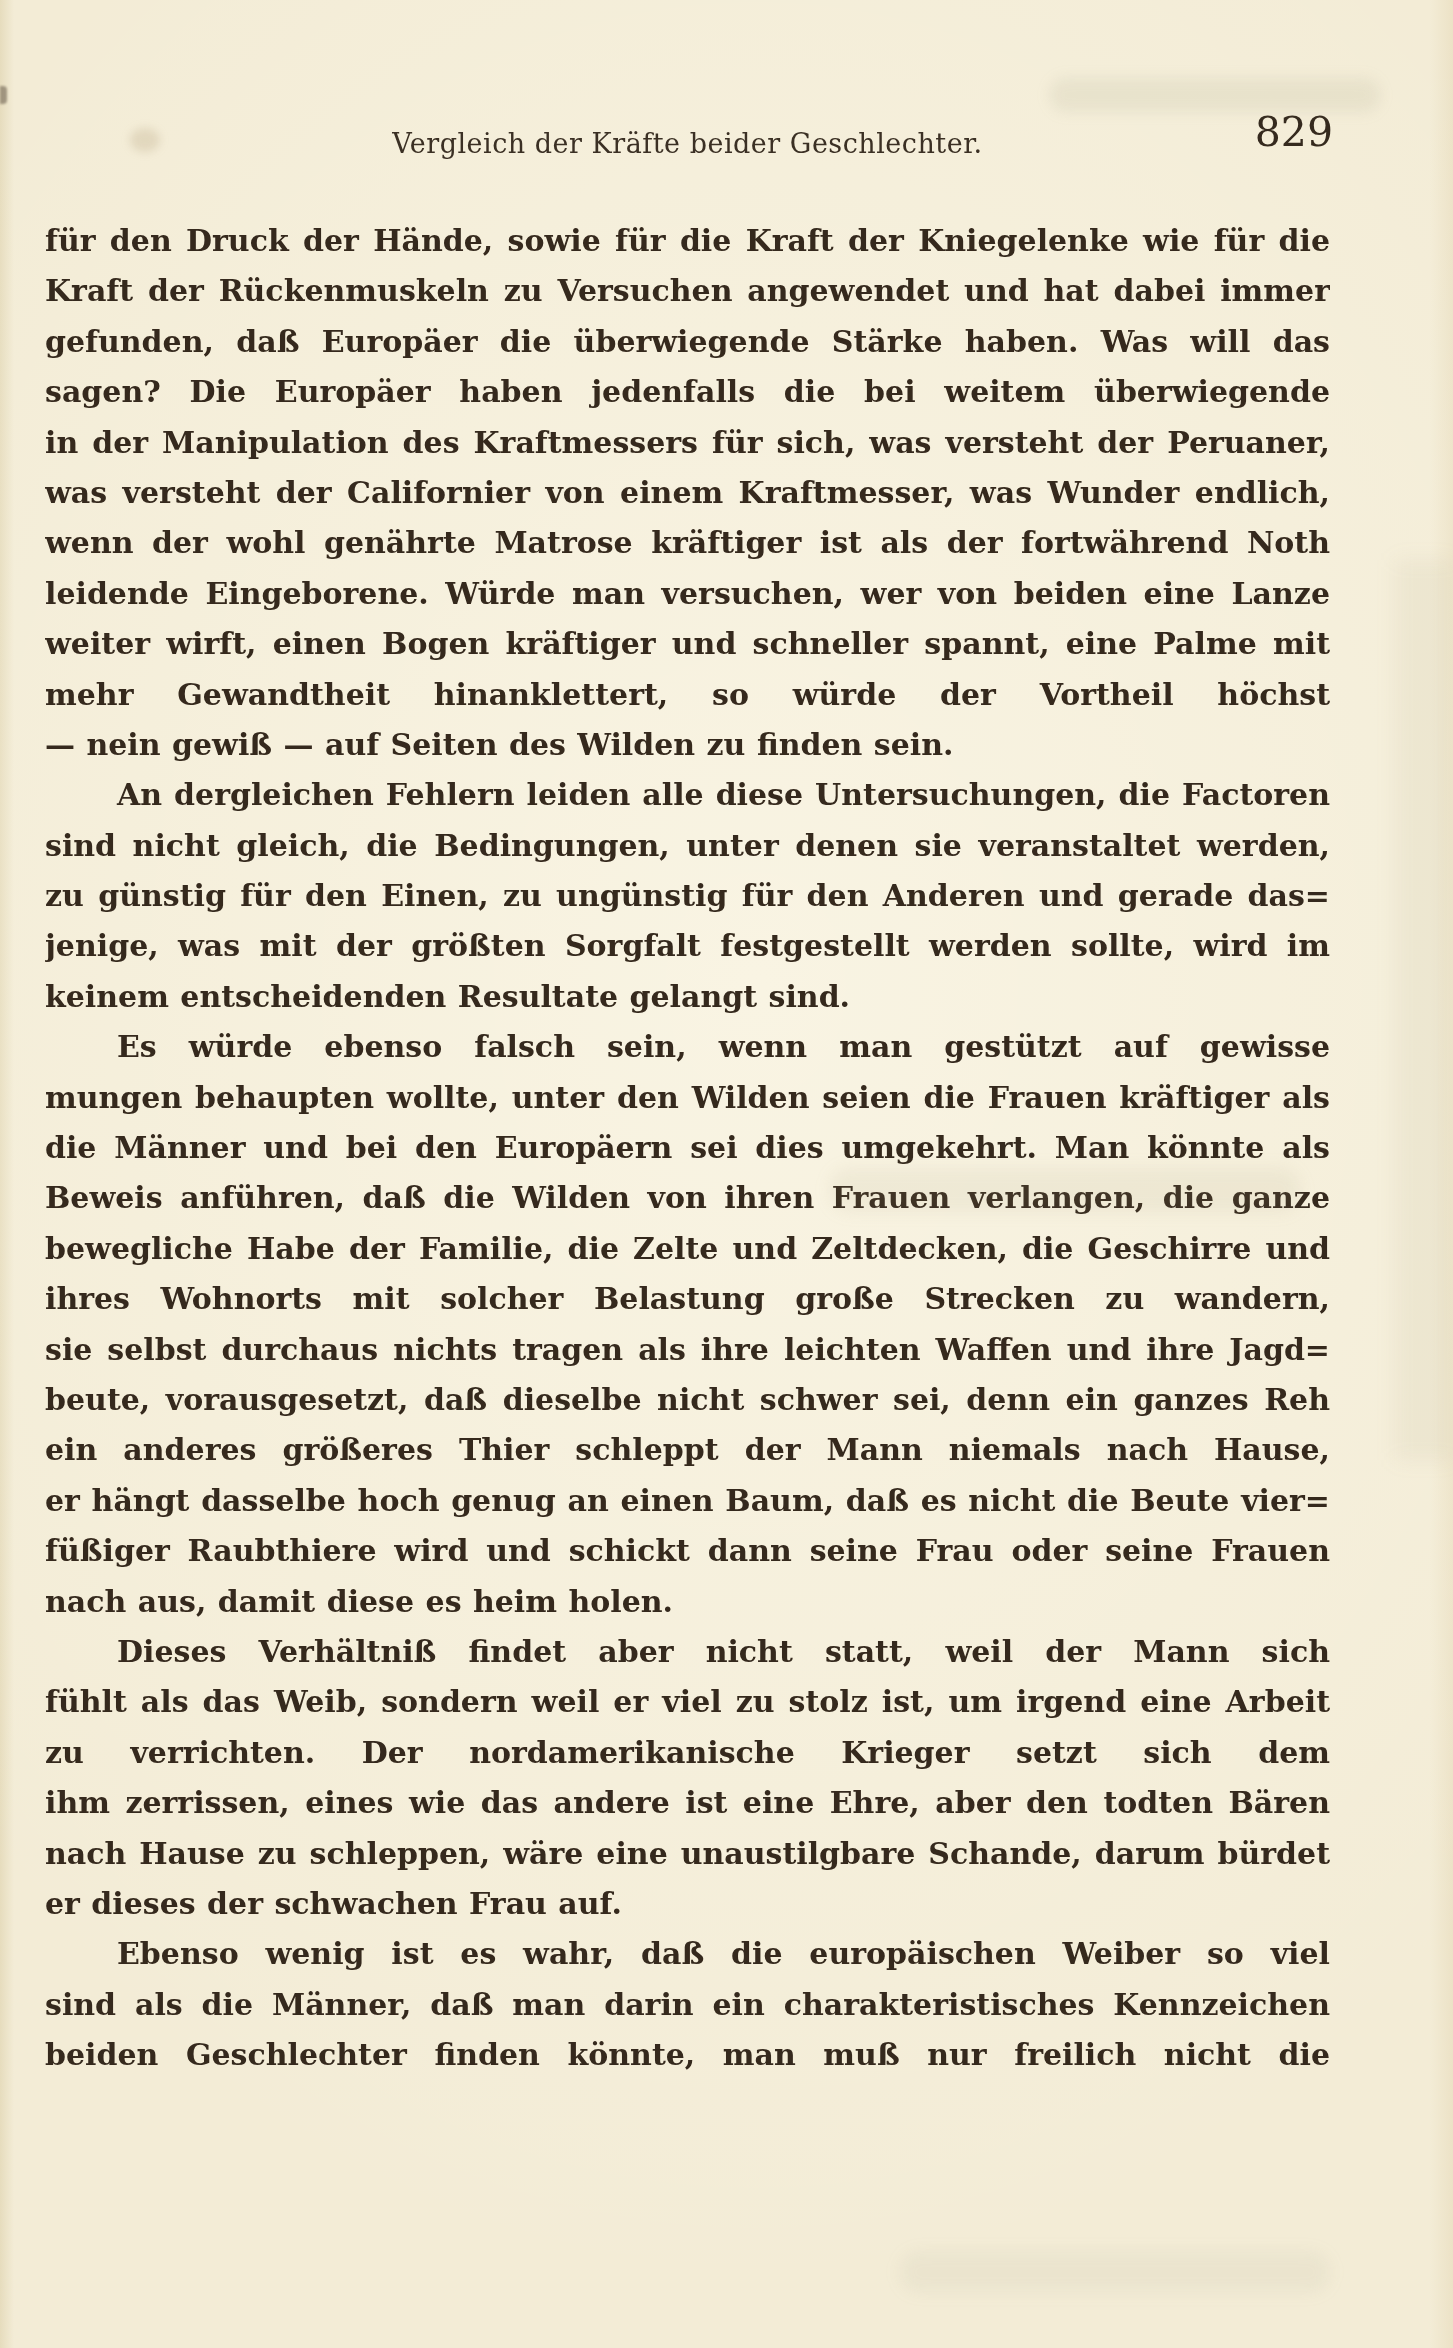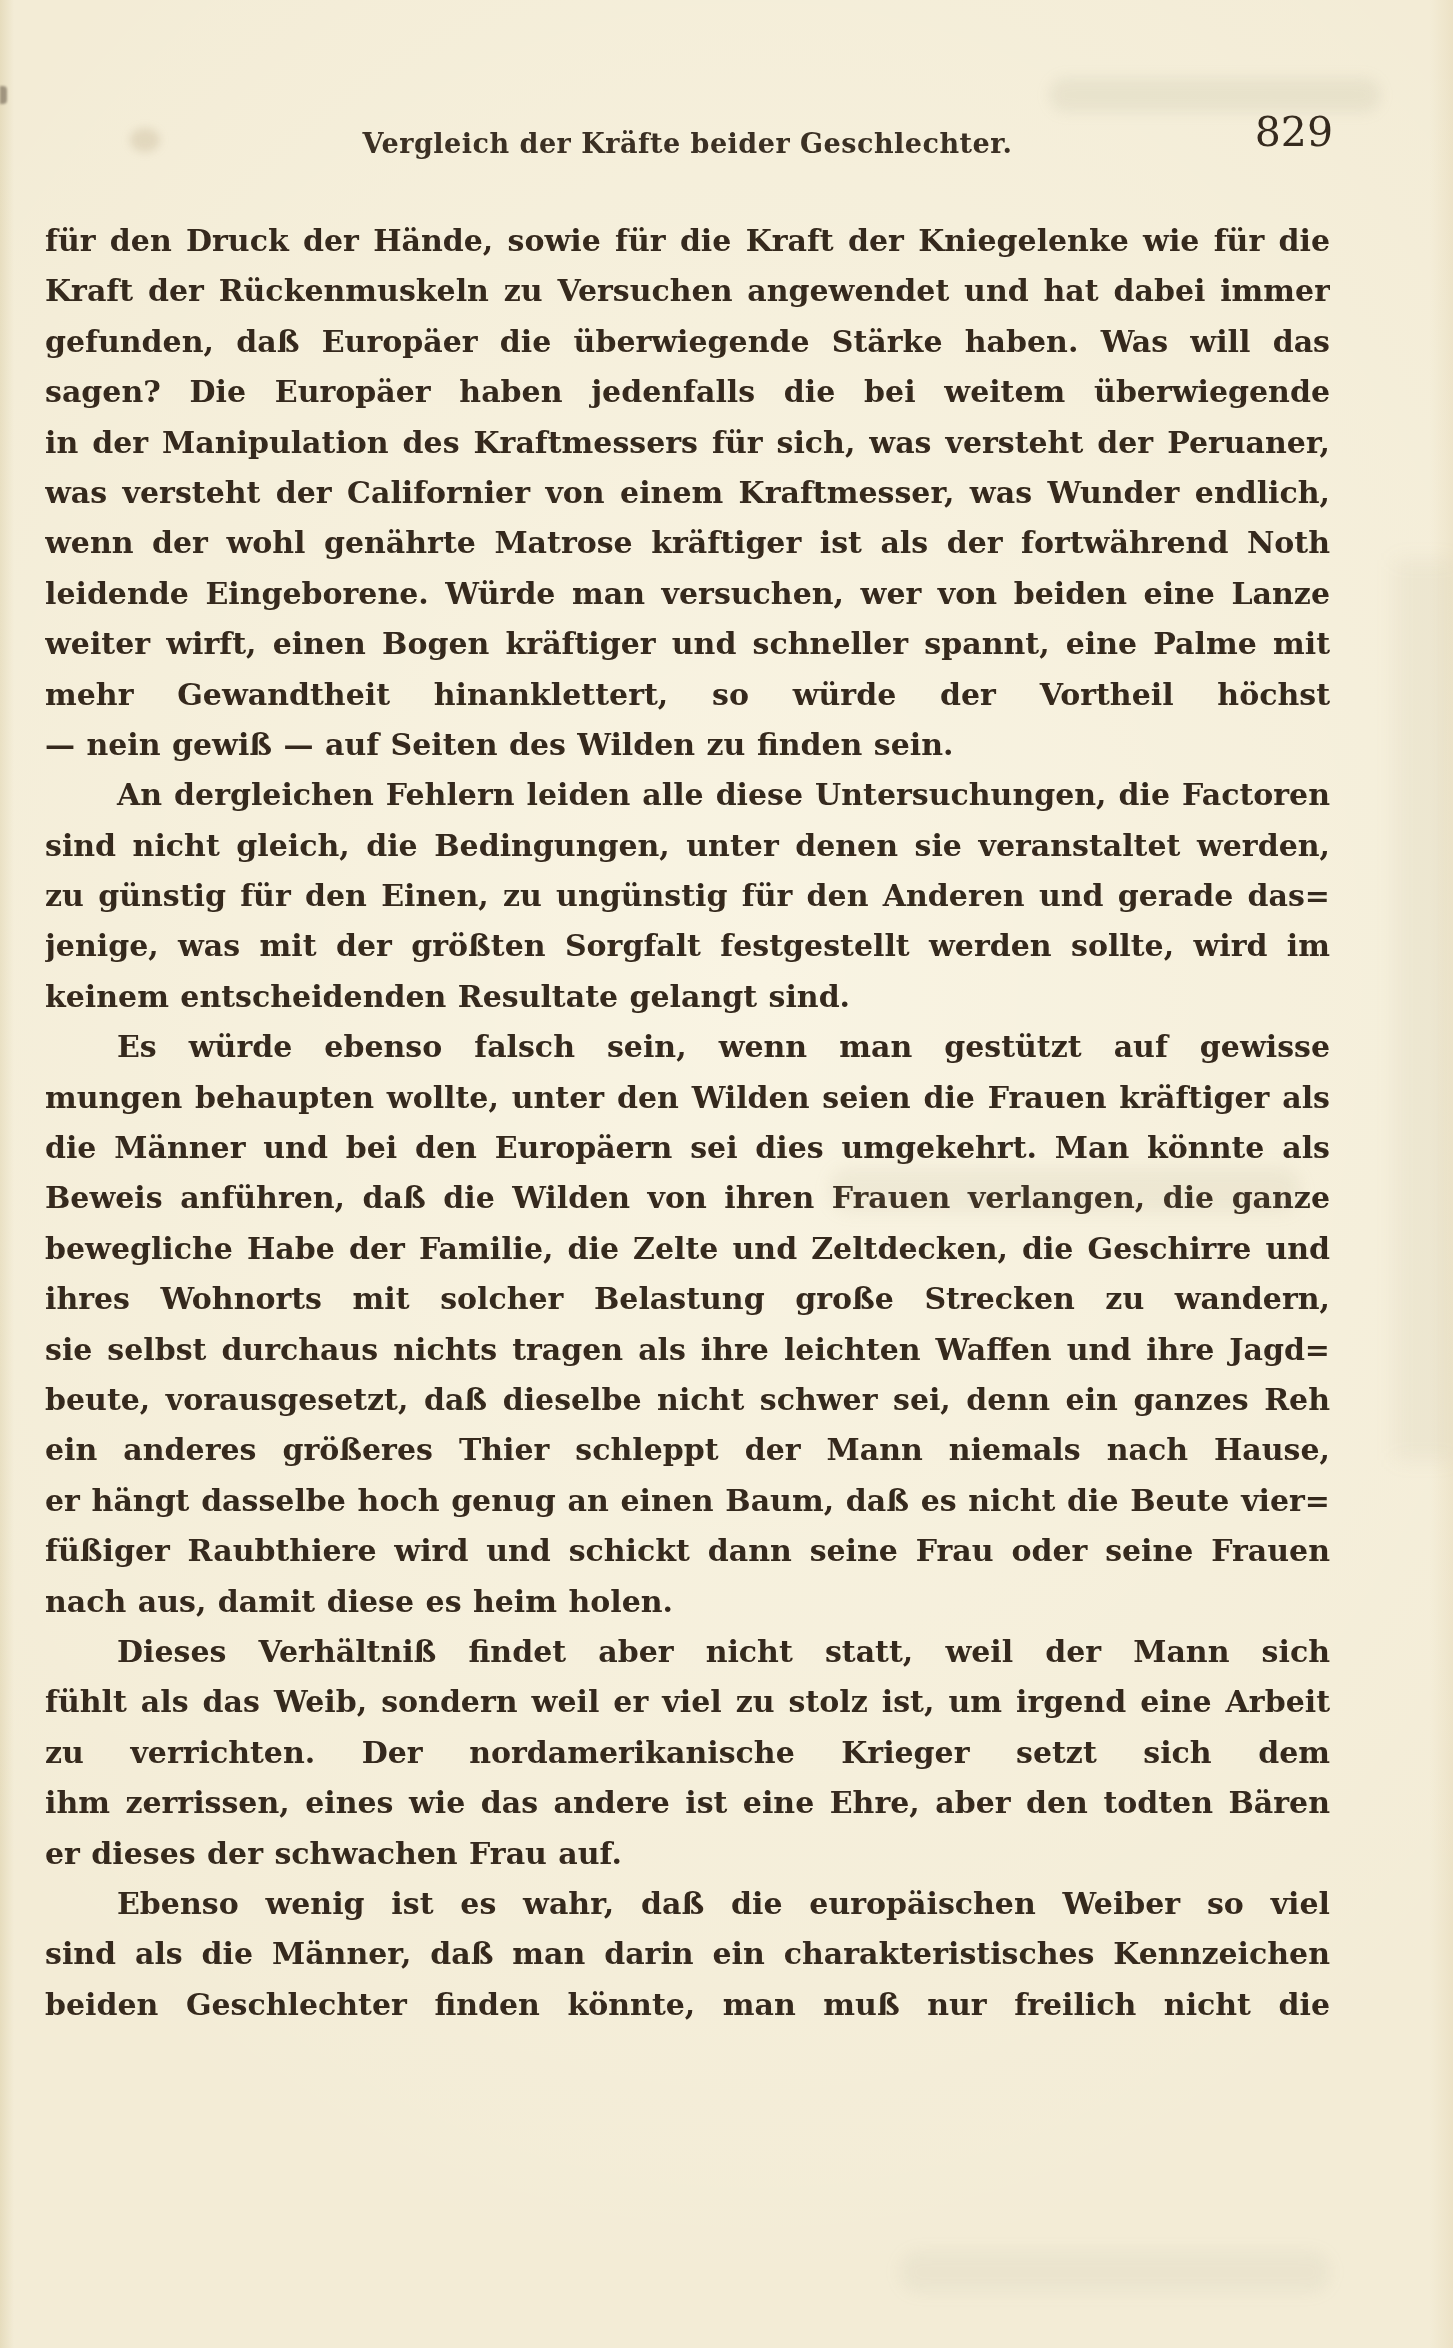--- a/index.html
+++ b/index.html
@@ -20,21 +20,21 @@
       #f3ecd6;
   }
   
   .running-header {
     position: absolute;
     top: 128px;
     left: 45px;
     width: 1285px;
     text-align: center;
     font-size: 27px;
-    font-weight: 700;
+    font-weight: 400;
     letter-spacing: 0.5px;
     color: #3b3024;
   }
   .folio {
     position: absolute;
     top: 112px;
     right: 120px;
     font-size: 41px;
     font-weight: 500;
     line-height: 1;
@@ -142,20 +142,21 @@
       <div class="line">sie selbst durchaus nichts tragen als ihre leichten Waffen und ihre Jagd=</div>
       <div class="line">beute, vorausgesetzt, daß dieselbe nicht schwer sei, denn ein ganzes Reh oder</div>
       <div class="line">ein anderes größeres Thier schleppt der Mann niemals nach Hause, sondern</div>
       <div class="line">er hängt dasselbe hoch genug an einen Baum, daß es nicht die Beute vier=</div>
       <div class="line">füßiger Raubthiere wird und schickt dann seine Frau oder seine Frauen da=</div>
       <div class="line last">nach aus, damit diese es heim holen.</div>
       <div class="line indent">Dieses Verhältniß findet aber nicht statt, weil der Mann sich schwächer</div>
       <div class="line">fühlt als das Weib, sondern weil er viel zu stolz ist, um irgend eine Arbeit</div>
       <div class="line">zu verrichten. Der nordamerikanische Krieger setzt sich dem lebensgefähr=</div>
       <div class="line">ihm zerrissen, eines wie das andere ist eine Ehre, aber den todten Bären</div>
+      <div class="line">nach Hause zu schleppen, wäre eine unaustilgbare Schande, darum bürdet</div>
       <div class="line last">er dieses der schwachen Frau auf.</div>
       <div class="line indent">Ebenso wenig ist es wahr, daß die europäischen Weiber so viel schwächer</div>
       <div class="line">sind als die Männer, daß man darin ein charakteristisches Kennzeichen der</div>
       <div class="line">beiden Geschlechter finden könnte, man muß nur freilich nicht die Salondame</div>
     </div>
 
   <div class="stain smudge-topleft"></div>
   <div class="stain edge-nib"></div>
   <div class="stain ghost-header"></div>
   <div class="stain ghost-mid"></div>

